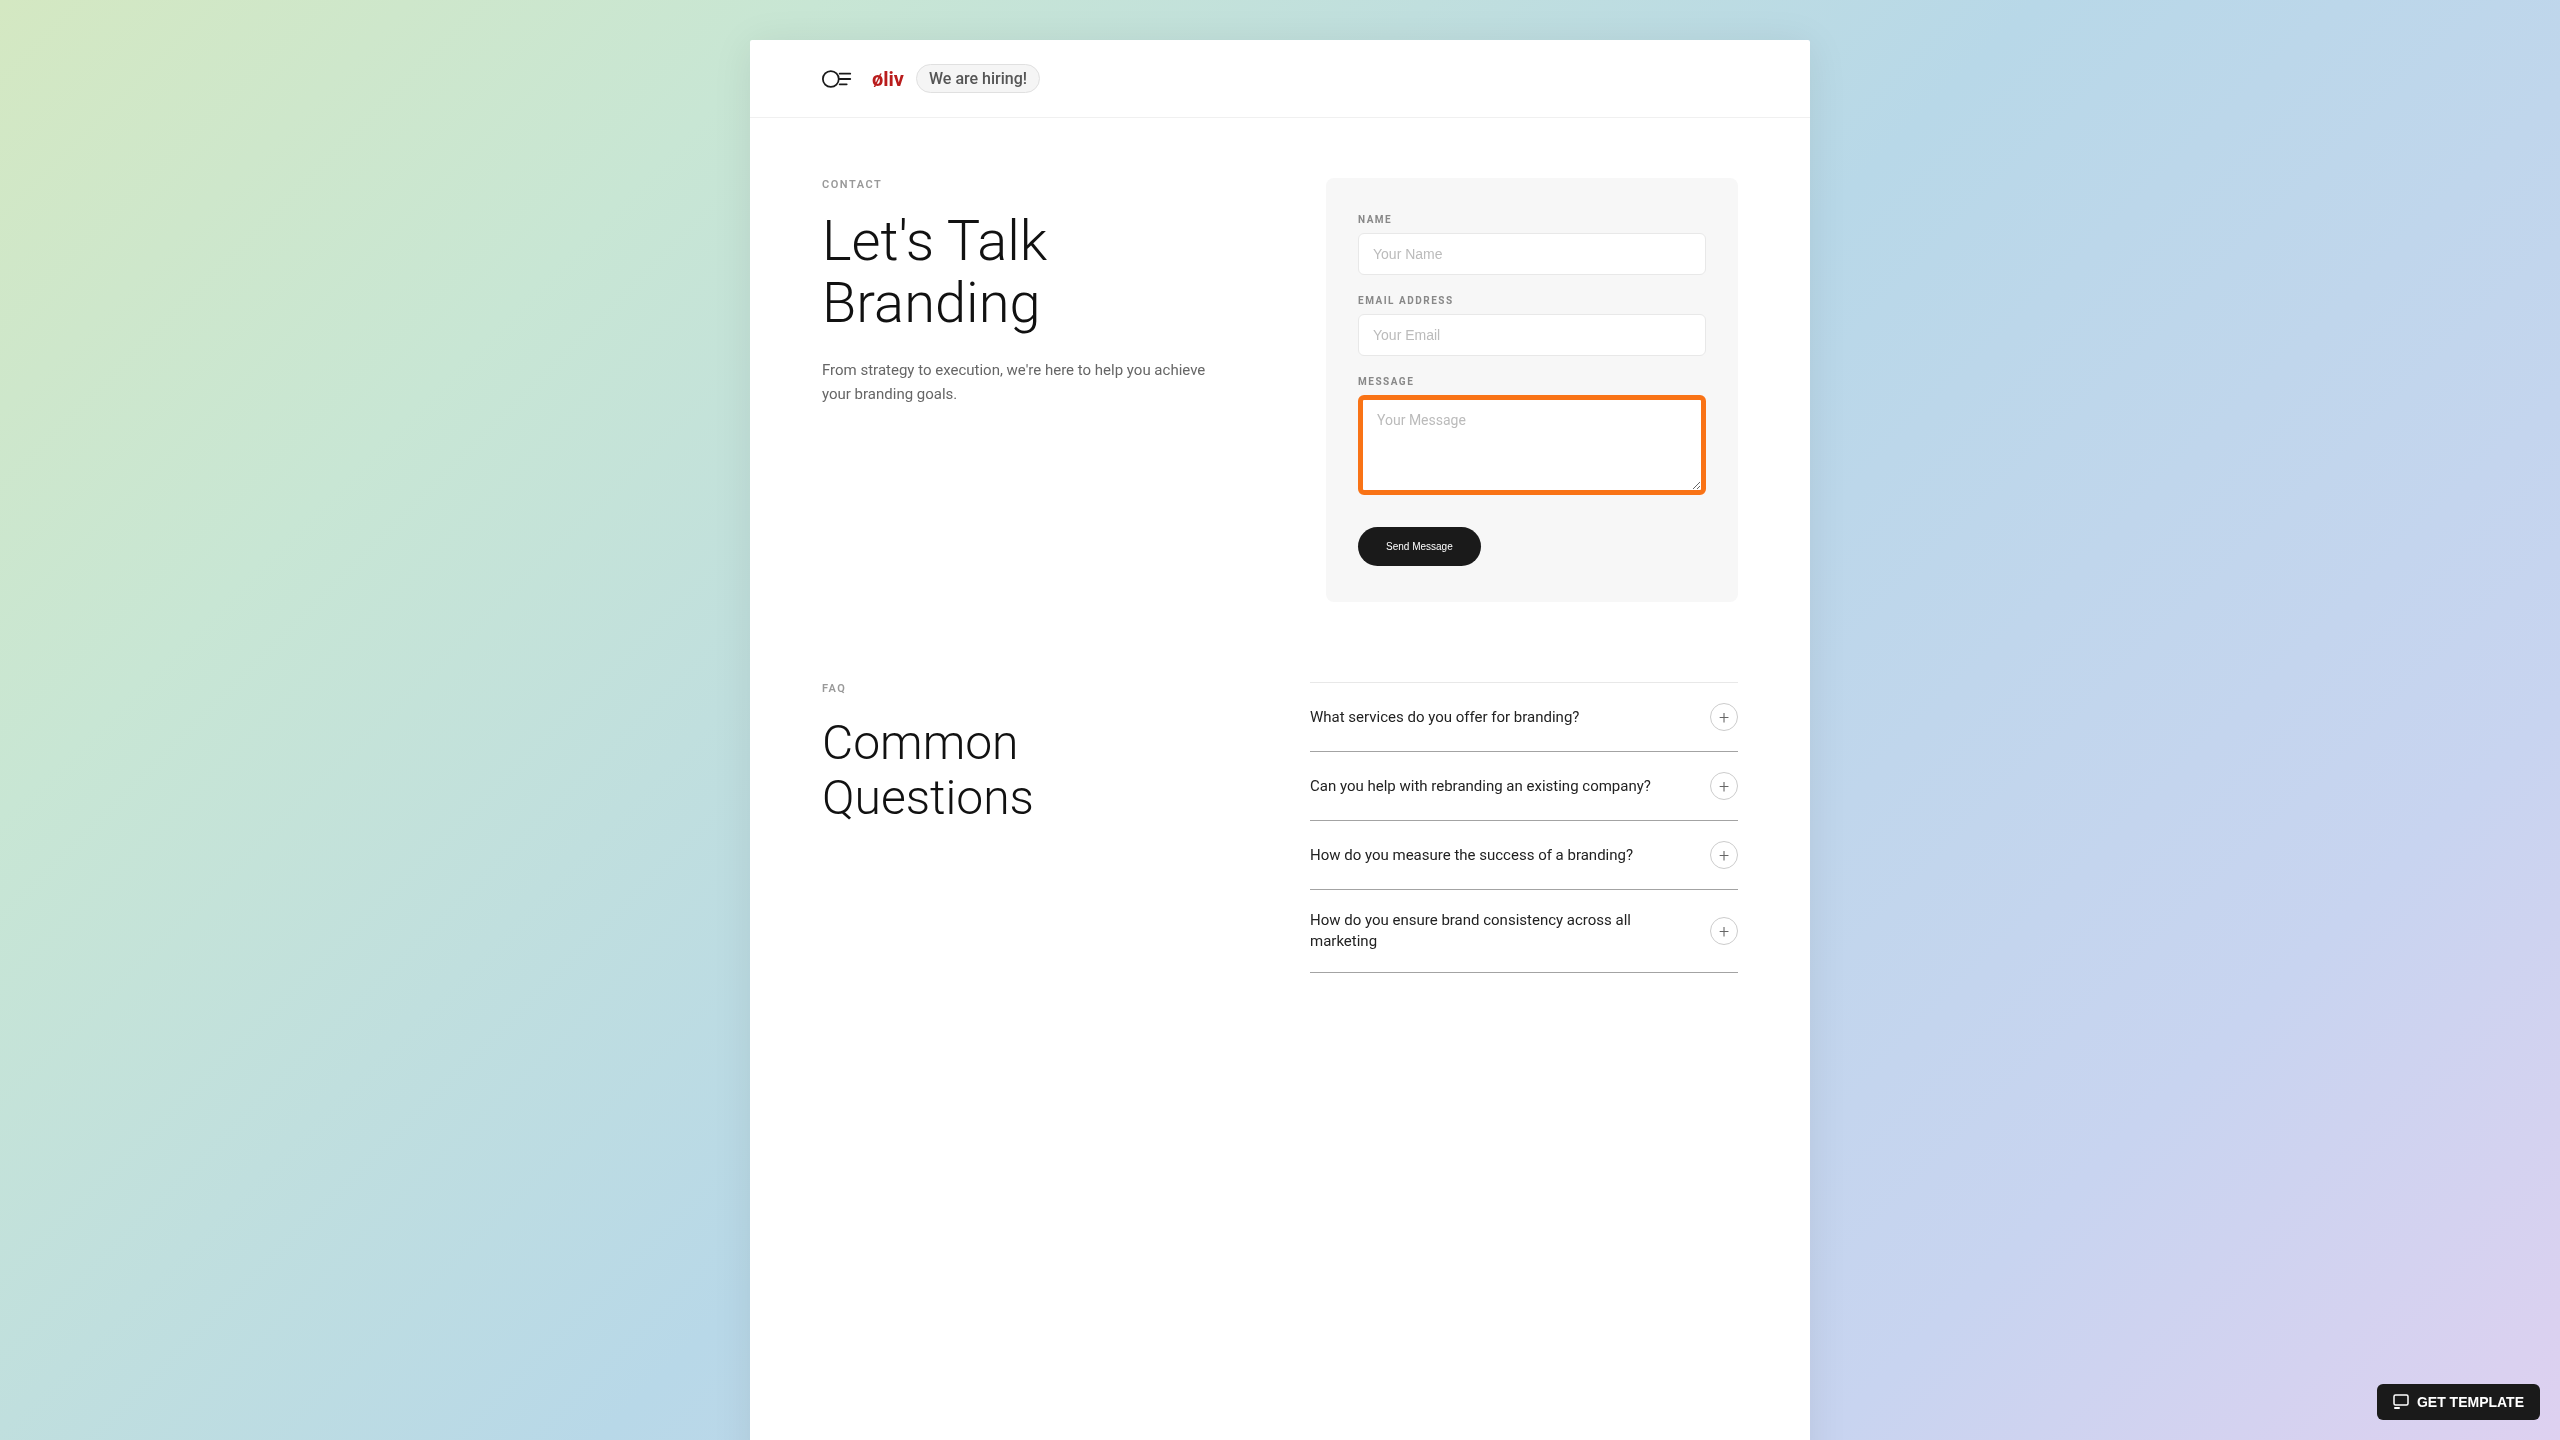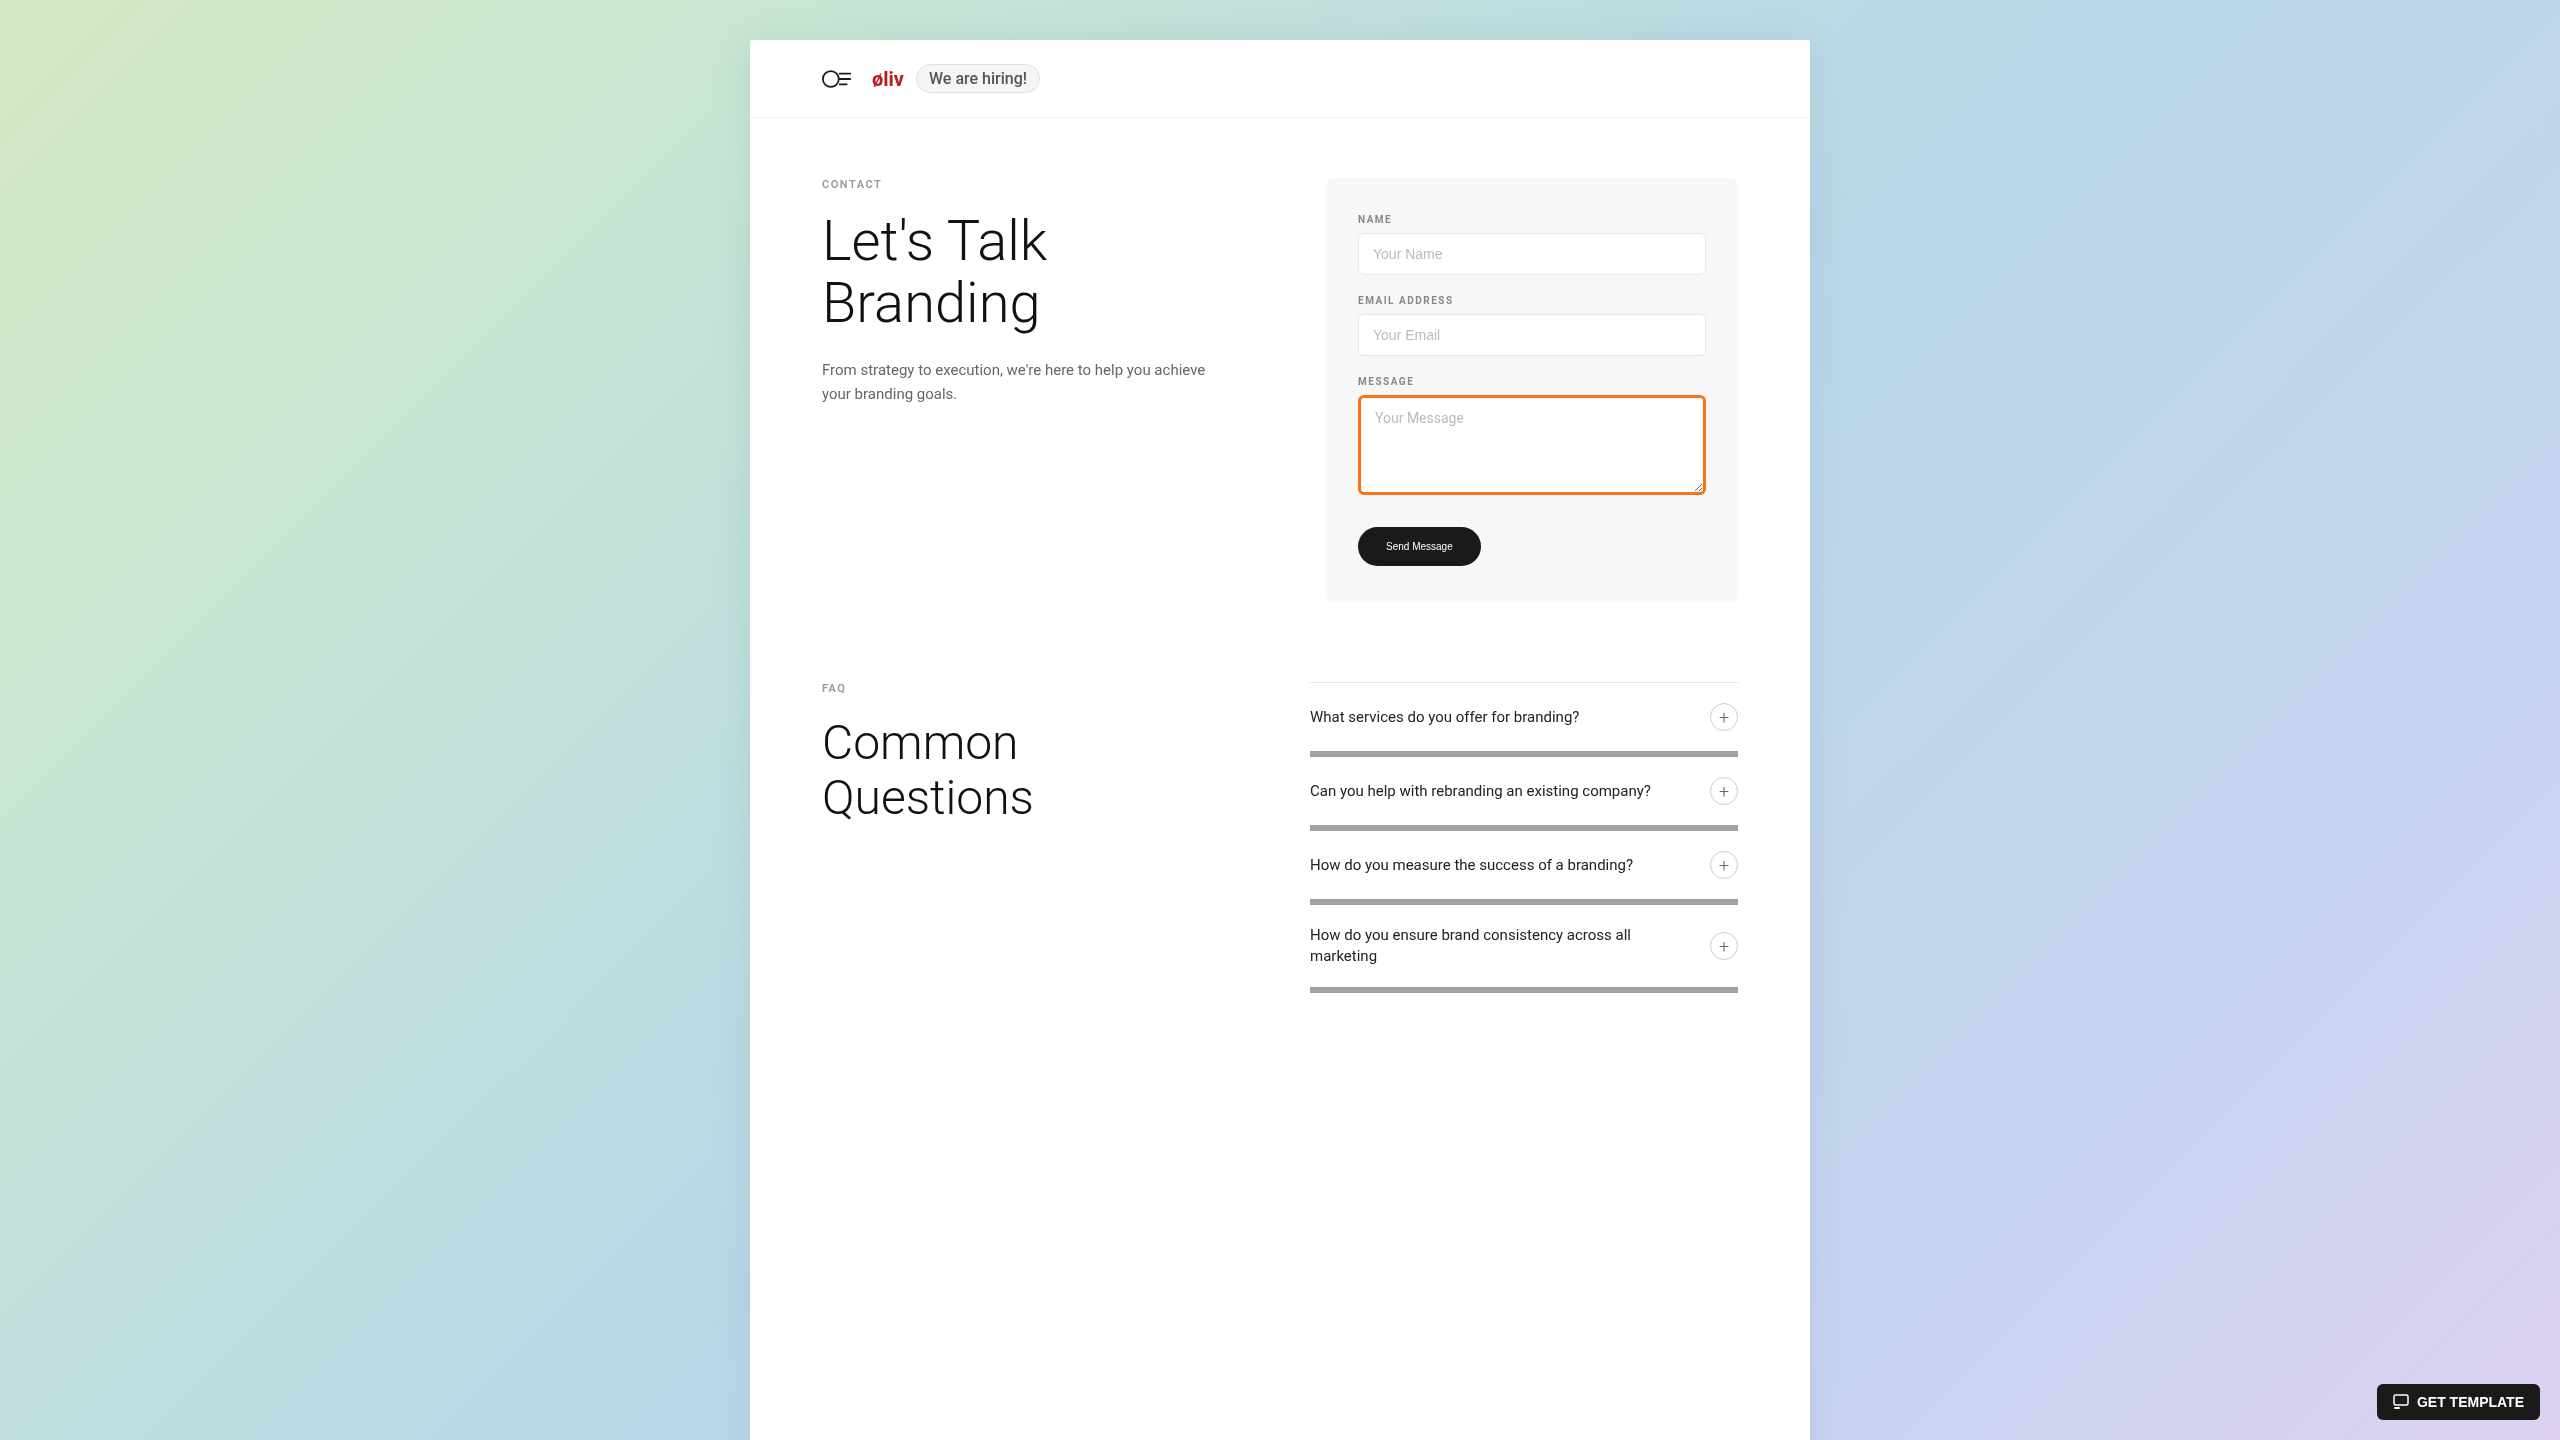--- a/index.html
+++ b/index.html
@@ -146,21 +146,21 @@
       border-radius: 6px;
       padding: 12px 14px;
       font-size: 14px;
       color: #333;
       outline: none;
     }
     .form-input::placeholder { color: #bbb; }
     .form-textarea {
       width: 100%;
       background: #fff;
-      border: 3px solid #f97316;
+      border: 5px solid #f97316;
       border-radius: 6px;
       padding: 12px 14px;
       font-size: 14px;
       color: #333;
       outline: none;
       resize: vertical;
       min-height: 100px;
       font-family: inherit;
     }
     .form-textarea::placeholder { color: #bbb; }
@@ -193,21 +193,21 @@
       margin-bottom: 20px;
     }
     .faq-heading {
       font-size: 48px;
       font-weight: 300;
       line-height: 1.15;
       color: #111;
     }
     .faq-right {}
     .faq-item {
-      border-bottom: 6px solid #a3a3a3;
+      border-bottom: 1px solid #a3a3a3;
       padding: 20px 0;
       display: flex;
       align-items: center;
       justify-content: space-between;
       cursor: pointer;
     }
     .faq-item:first-child { border-top: 1px solid #e8e8e8; }
     .faq-question {
       font-size: 15px;
       color: #222;

